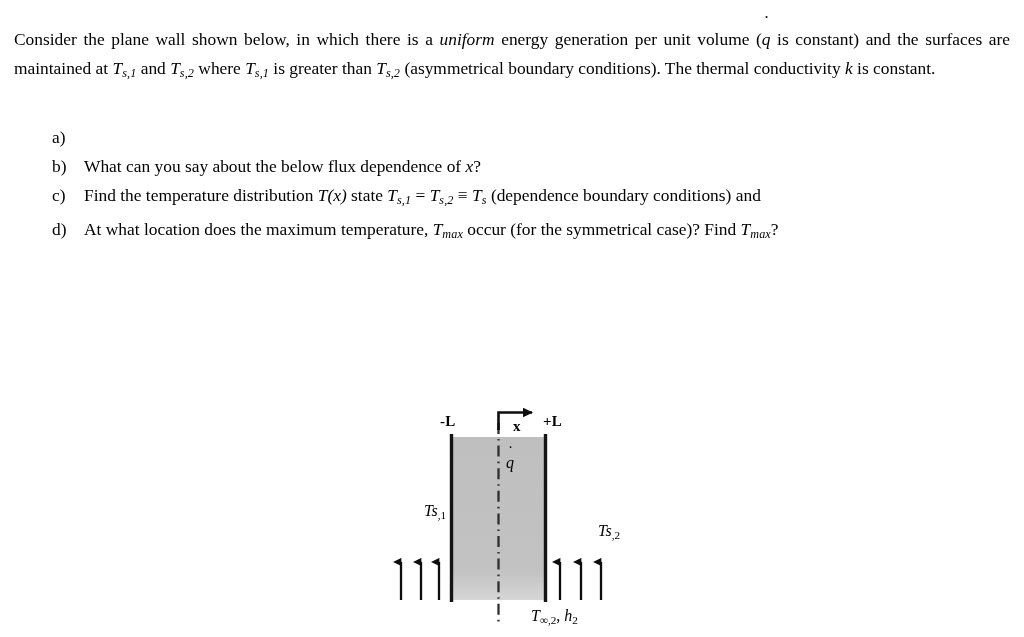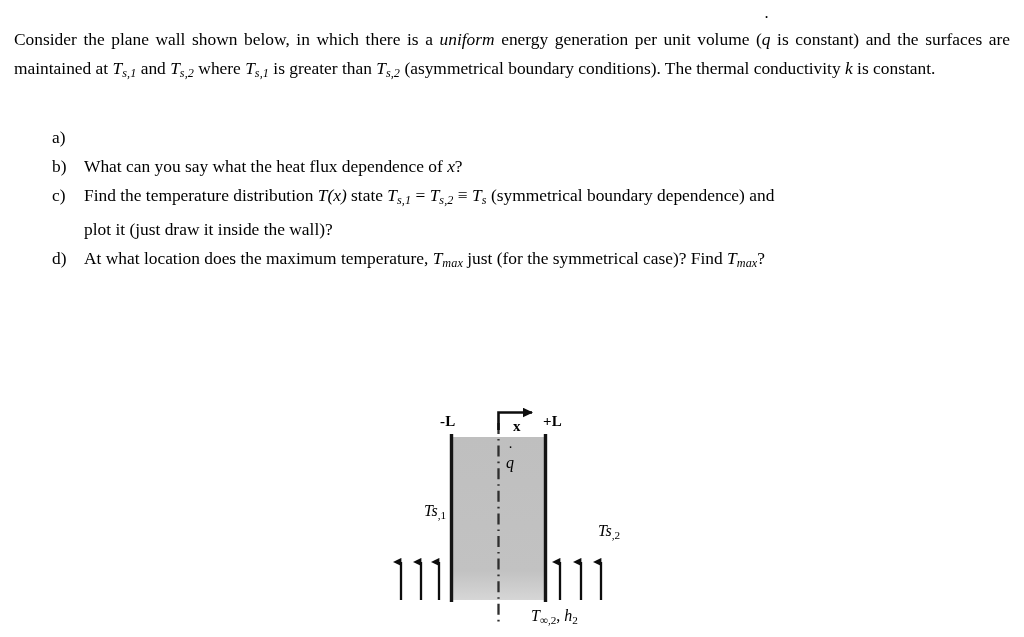--- a/index.html
+++ b/index.html
@@ -122,36 +122,35 @@
 
     <div class="qrow">
       <div class="qmark">a)</div>
       <div class="qbody">
       </div>
     </div>
 
     <div class="qrow">
       <div class="qmark">b)</div>
       <div class="qbody">
-        <div><span>What can you say what the heat flux dependence of </span><span class="mi">x</span><span>?</span></div>
+        <div><span>What can you say about the below flux dependence of </span><span class="mi">x</span><span>?</span></div>
       </div>
     </div>
 
     <div class="qrow">
       <div class="qmark">c)</div>
       <div class="qbody">
-        <div class="just"><span>Find the temperature distribution </span><span class="mi">T</span><span class="mi">(x)</span><span> state </span><span class="mi">T</span><sub class="msub">s,1</sub><span> = </span><span class="mi">T</span><sub class="msub">s,2</sub><span> ≡ </span><span class="mi">T</span><sub class="msub">s</sub><span> (symmetrical boundary dependence) and</span></div>
-        <div>plot it (just draw it inside the wall)?</div>
+        <div class="just"><span>Find the temperature distribution </span><span class="mi">T</span><span class="mi">(x)</span><span> state </span><span class="mi">T</span><sub class="msub">s,1</sub><span> = </span><span class="mi">T</span><sub class="msub">s,2</sub><span> ≡ </span><span class="mi">T</span><sub class="msub">s</sub><span> (dependence boundary conditions) and</span></div>
       </div>
     </div>
 
     <div class="qrow">
       <div class="qmark">d)</div>
       <div class="qbody">
-        <div><span>At what location does the maximum temperature, </span><span class="mi">T</span><sub class="msub">max</sub><span> just (for the symmetrical case)? Find </span><span class="mi">T</span><sub class="msub">max</sub><span>?</span></div>
+        <div><span>At what location does the maximum temperature, </span><span class="mi">T</span><sub class="msub">max</sub><span> occur (for the symmetrical case)? Find </span><span class="mi">T</span><sub class="msub">max</sub><span>?</span></div>
       </div>
     </div>
 
   </div>
 
   <div class="diagram">
 
     <svg class="dg-svg" width="280" height="237" viewBox="0 0 280 237">
       <defs>
         <marker id="arrUp" markerWidth="9" markerHeight="9" refX="4.5" refY="8" orient="auto-start-reverse" markerUnits="userSpaceOnUse">

